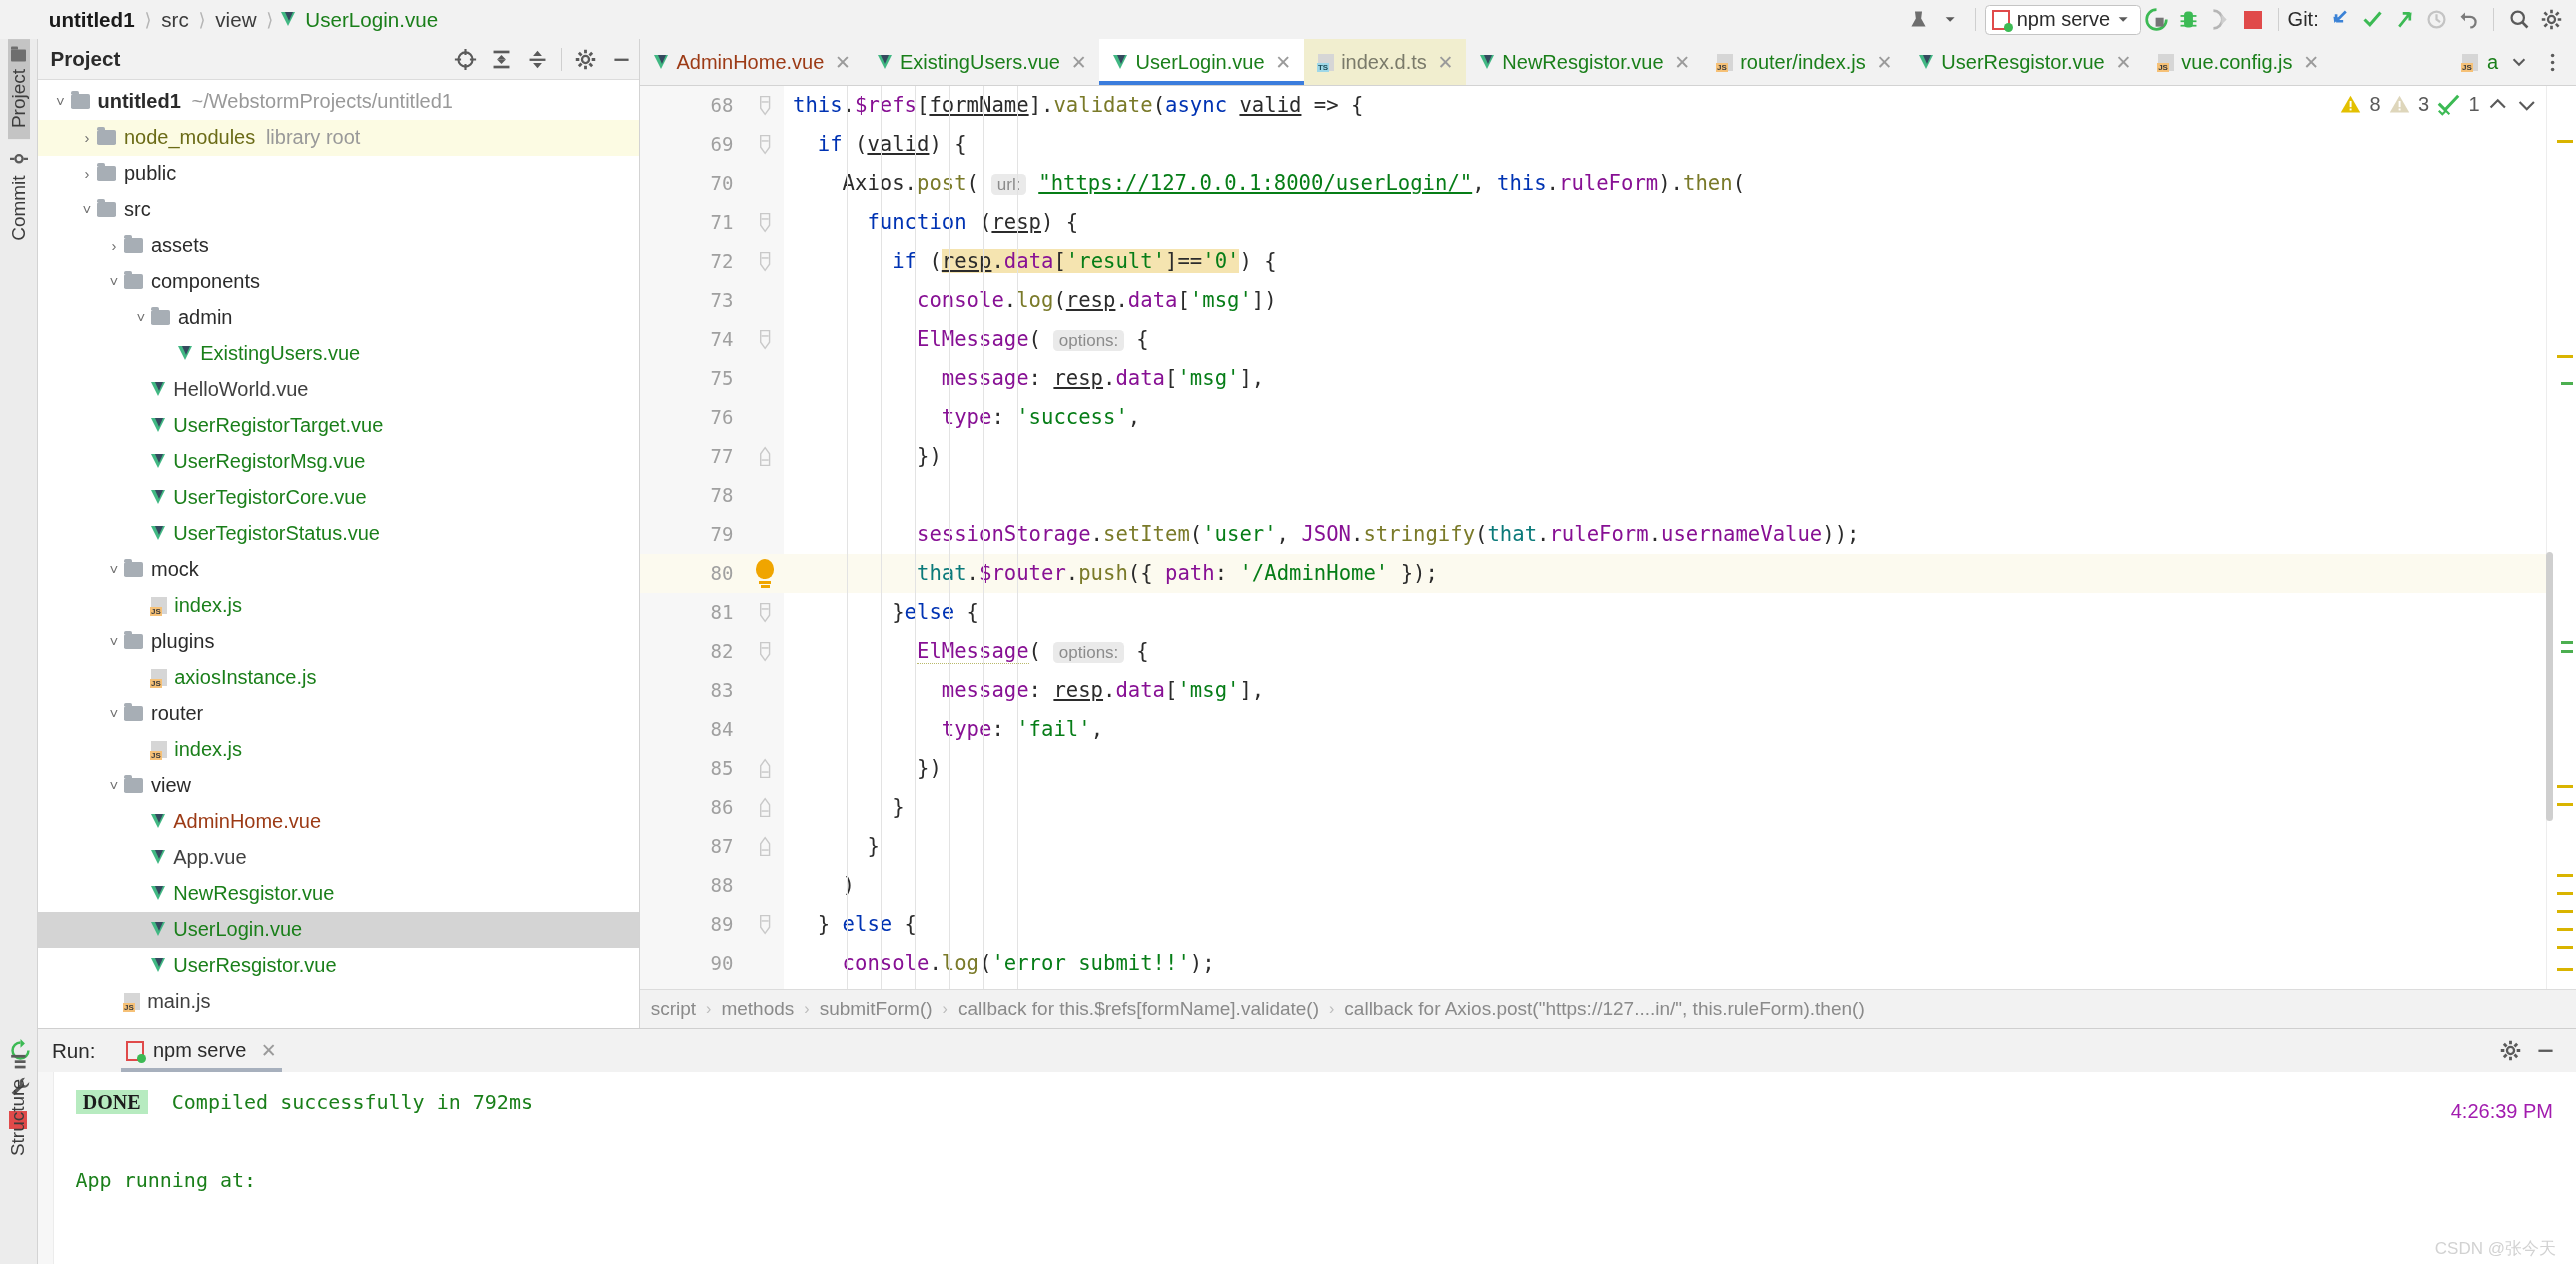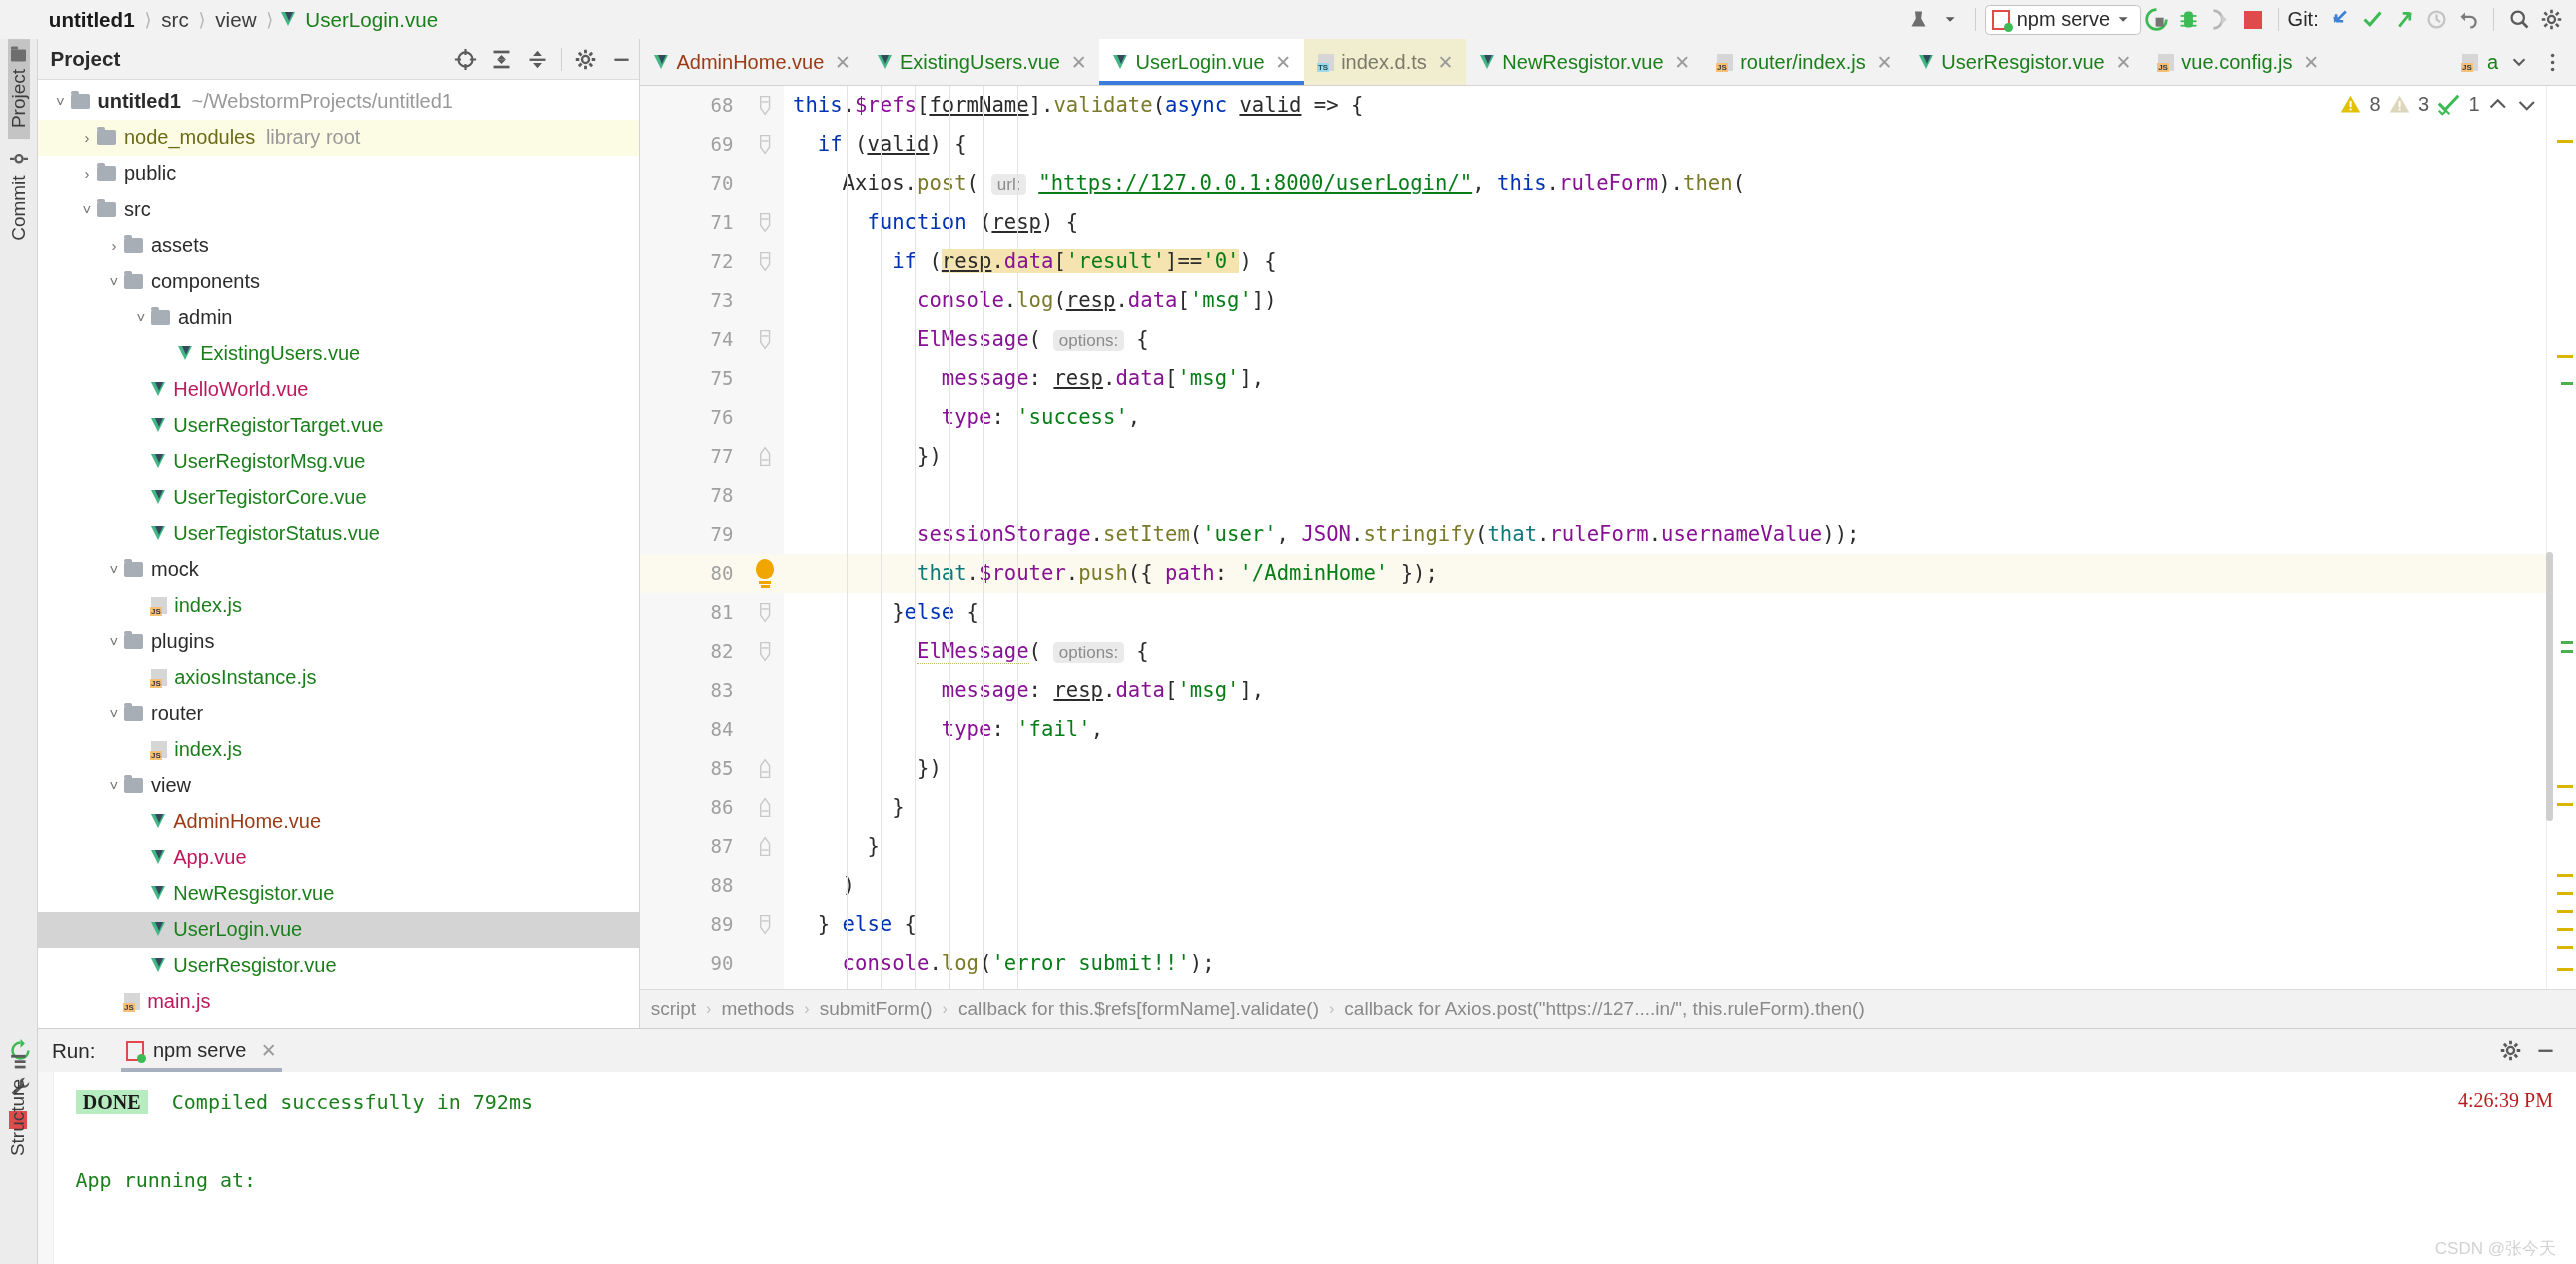--- a/index.html
+++ b/index.html
@@ -115,21 +115,21 @@
     color:#6e6e6e;font-size:15px;
   }
   .fld{
     width:19px;height:14.3px;flex:none;background:#a7aeb5;border-radius:1.8px;position:relative;margin-right:8px;
   }
   .fld::before{content:"";position:absolute;left:0;top:-3.6px;width:8px;height:3.6px;background:#a7aeb5;border-radius:1.8px 1.8px 0 0;}
   .nm{}
   .nm.bold{font-weight:bold;}
   .sub{color:#999;margin-left:10.7px;font-size:20px;}
   .green{color:#1a7f1a;}
-  .blue{color:#be185d;}
+  .blue{color:#404040;}
   .brown{color:#9c3a15;}
   .olive{color:#6b6b17;}
   .gitign{
     width:17px;height:19px;flex:none;margin-right:8px;position:relative;background:#c3c3c3;
   }
   .gitign::after{
     content:"";position:absolute;right:-2.7px;bottom:-1.8px;width:10px;height:10px;border:1.8px solid #8d8d8d;border-radius:50%;
   }
 
   
@@ -225,22 +225,22 @@
     flex:1;background:#fff;display:flex;position:relative;
   }
   #consolegutter{width:54px;background:#f7f7f7;border-right:0.9px solid #ececec;}
   #consolebody{
     flex:1;padding:10.7px 0 0 21.5px;font-family:"DejaVu Sans Mono",monospace;font-size:20px;
     position:relative;
   }
   .cl{height:39px;line-height:39px;white-space:pre;color:#1a7f1a;}
   .donetag{background:#b7ebc0;color:#1b1b1b;padding:0.9px 7.2px;font-weight:bold;font-family:Liberation Serif, serif;}
   .ts{
-    position:absolute;right:23px;top:17px;color:#b91c1c;font-size:20px;
-    font-family:Liberation Serif, serif;
+    position:absolute;right:23px;top:28px;color:#a21caf;font-size:20px;
+    font-family:Liberation Sans, sans-serif;
   }
   
   #leftbottomicons{
     position:absolute;left:0;top:1028px;width:38px;height:236px;background:#ececec;
     display:flex;flex-direction:column;align-items:center;padding-top:10.7px;gap:16px;border-right:0.9px solid #d3d3d3;
   }
   .sqicon{width:20px;height:20px;}
   .redsq{width:18px;height:18px;background:#e04a4a;}
 
   #structure-tab{

